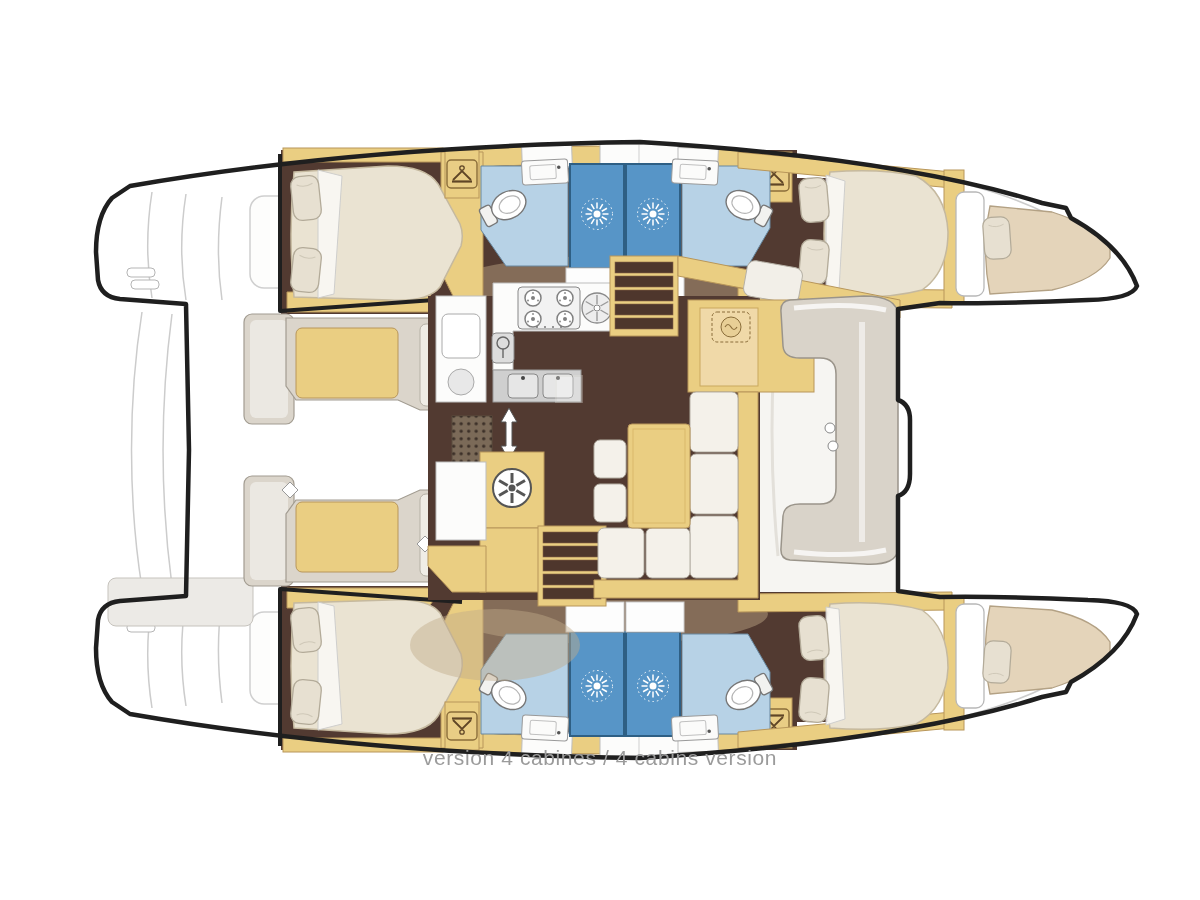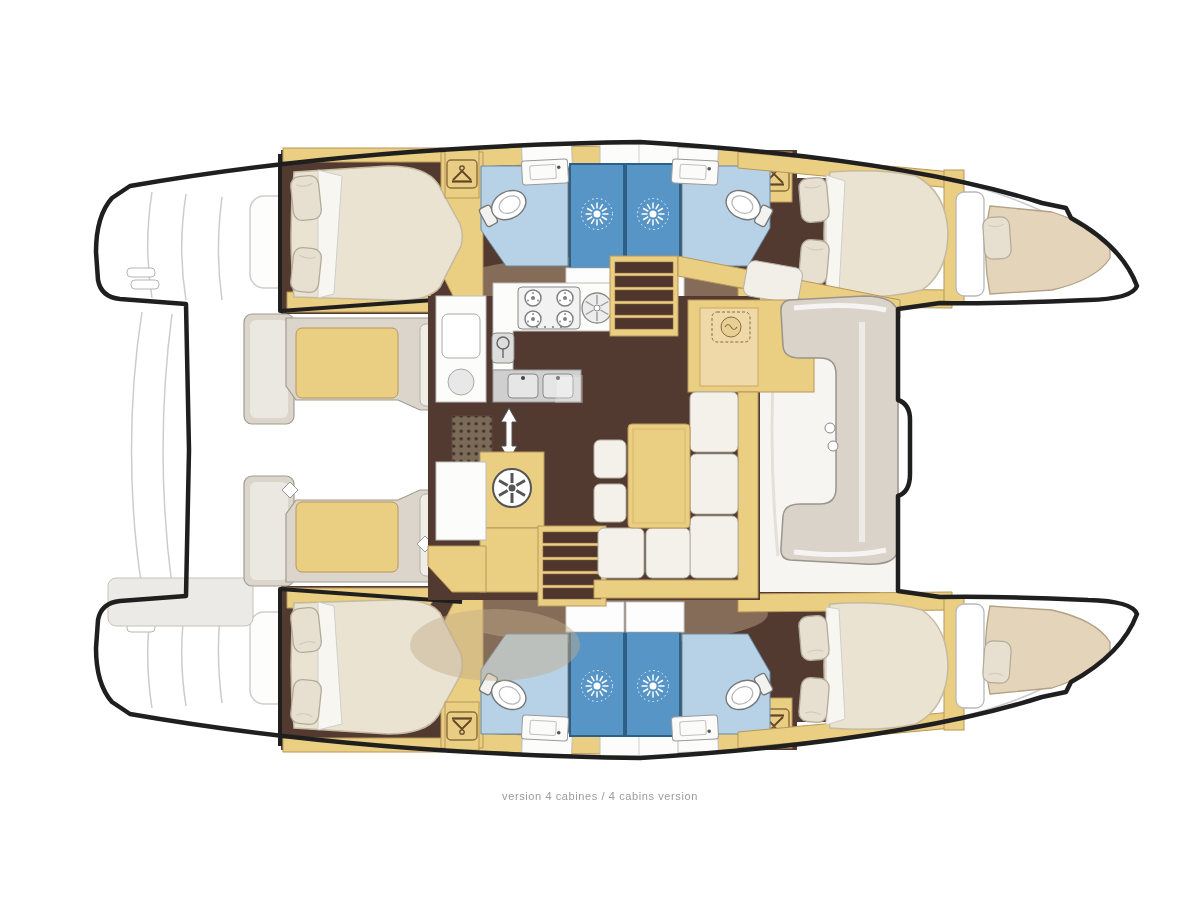--- a/index.html
+++ b/index.html
@@ -4,22 +4,22 @@
 <style>
   :root{
     --outline:#1f1f1f; --wood-tan:#eace82; --wood-tan-stroke:#b8965a;
     --floor-brown:#523a31; --overlay-beige:#c2ab8a; --bathroom-blue:#b7d2e6;
     --shower-blue:#5795c7; --mattress-cream:#eae3d2; --bench-gray:#dbd5cb;
     --deck-white:#ffffff; --caption-gray:#9b9b9b;
   }
   html,body{margin:0;padding:0;background:#fff;}
   .stage{position:relative;width:1200px;height:900px;background:var(--deck-white);
          font-family:"Liberation Sans", sans-serif;overflow:hidden;}
-  .caption{position:absolute;top:790px;left:0;width:100%;text-align:center;
-           font-size:11px;letter-spacing:.6px;color:var(--caption-gray);}
+  .caption{position:absolute;top:746px;left:0;width:100%;text-align:center;
+           font-size:21px;letter-spacing:.6px;color:var(--caption-gray);}
   svg{position:absolute;top:0;left:0;}
   .tan{fill:var(--wood-tan);stroke:var(--wood-tan-stroke);stroke-width:1;}
   .brown{fill:var(--floor-brown);stroke:none;}
   .blue{fill:var(--bathroom-blue);stroke:#6888a0;stroke-width:1;}
   .shower{fill:var(--shower-blue);stroke:#2e5f84;stroke-width:2;}
   .cream{fill:var(--mattress-cream);stroke:#c5b99f;stroke-width:1.5;}
   .bench{fill:var(--bench-gray);stroke:#a29c91;stroke-width:1.2;}
   .whiteS{fill:#fcfcfb;stroke:#bdbdbd;stroke-width:1;}
   .overlay{fill:var(--overlay-beige);opacity:.45;stroke:none;}
   .outlineStroke{fill:none;stroke:var(--outline);stroke-width:4.5;stroke-linejoin:round;stroke-linecap:round;}

